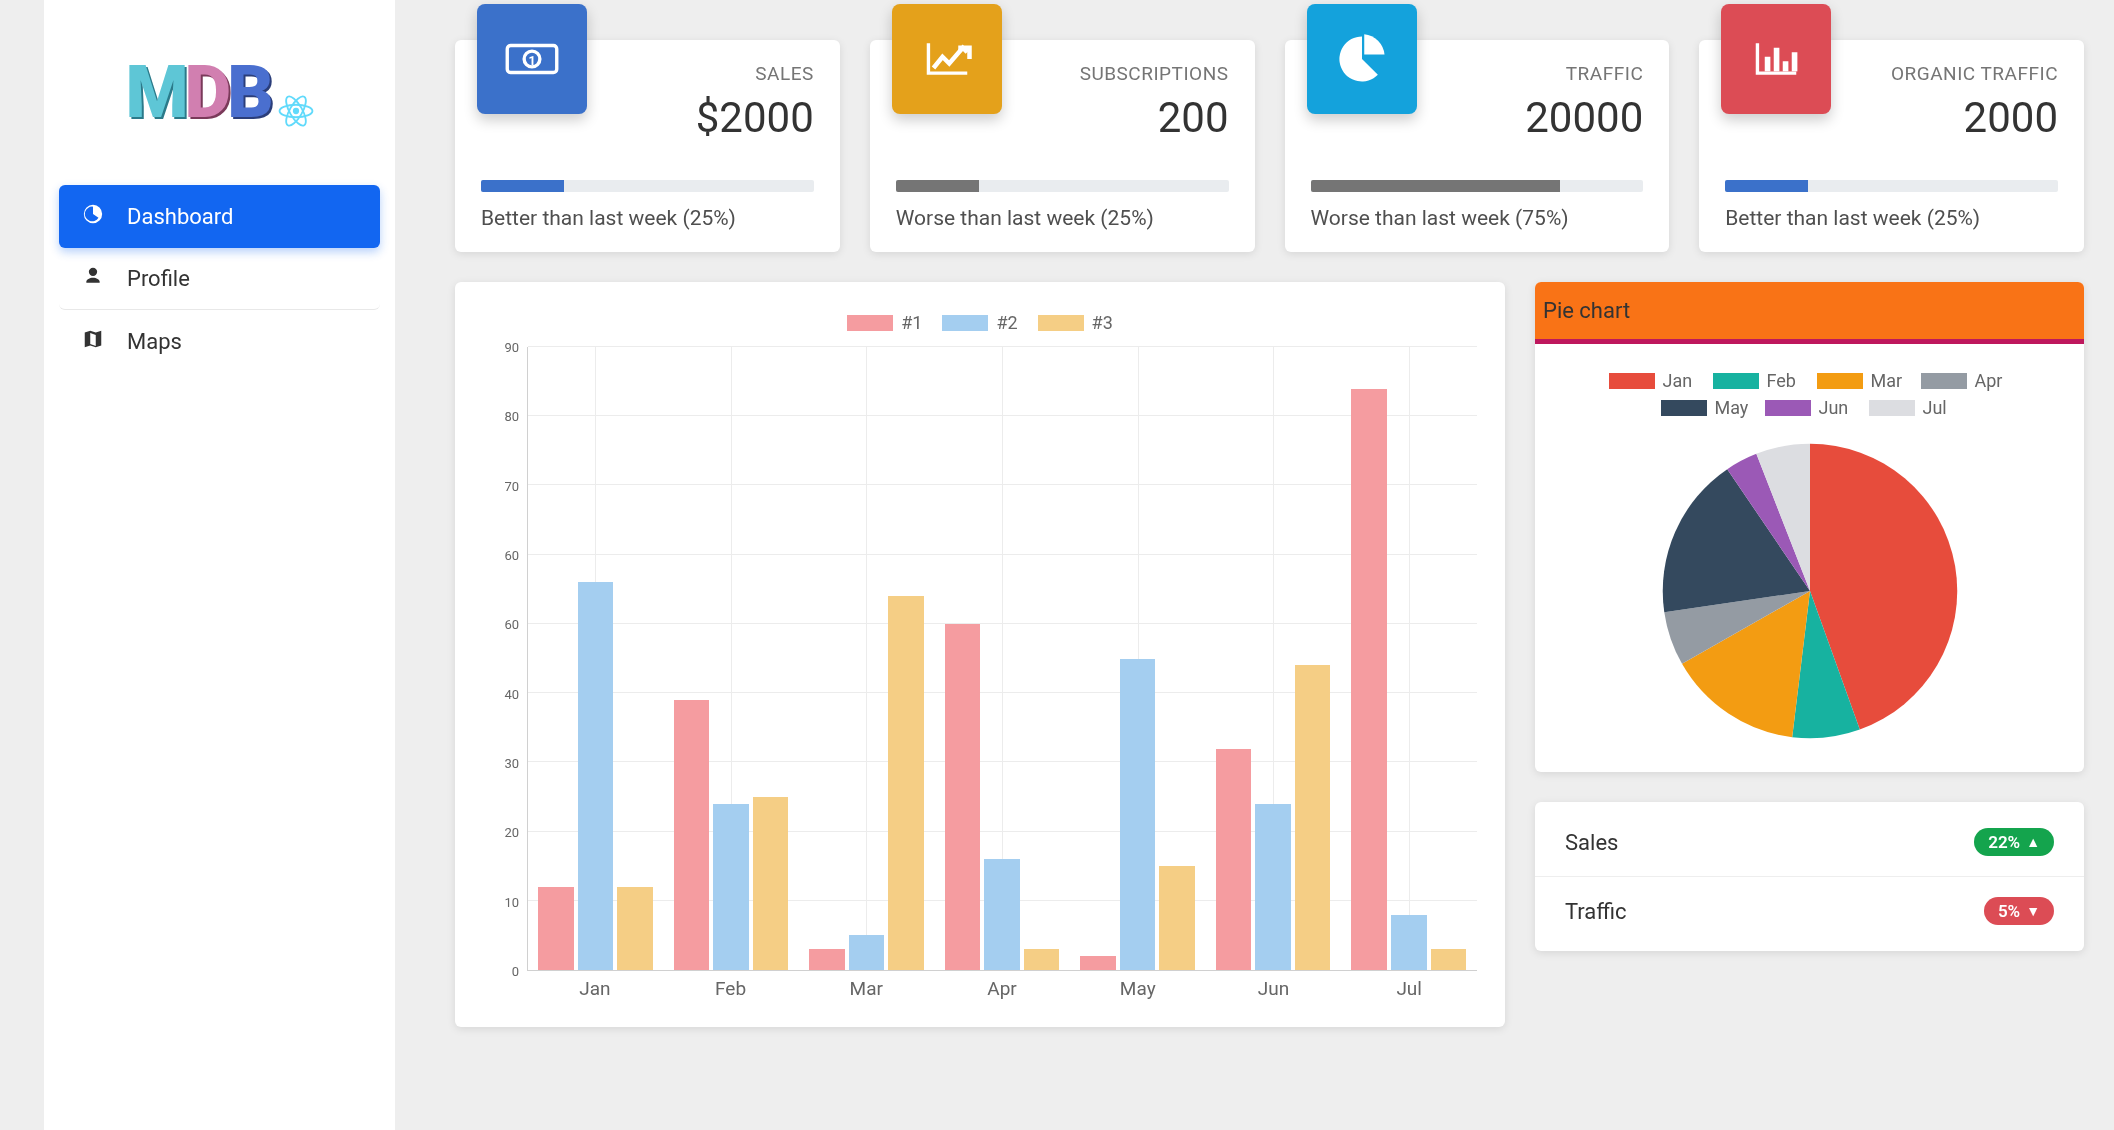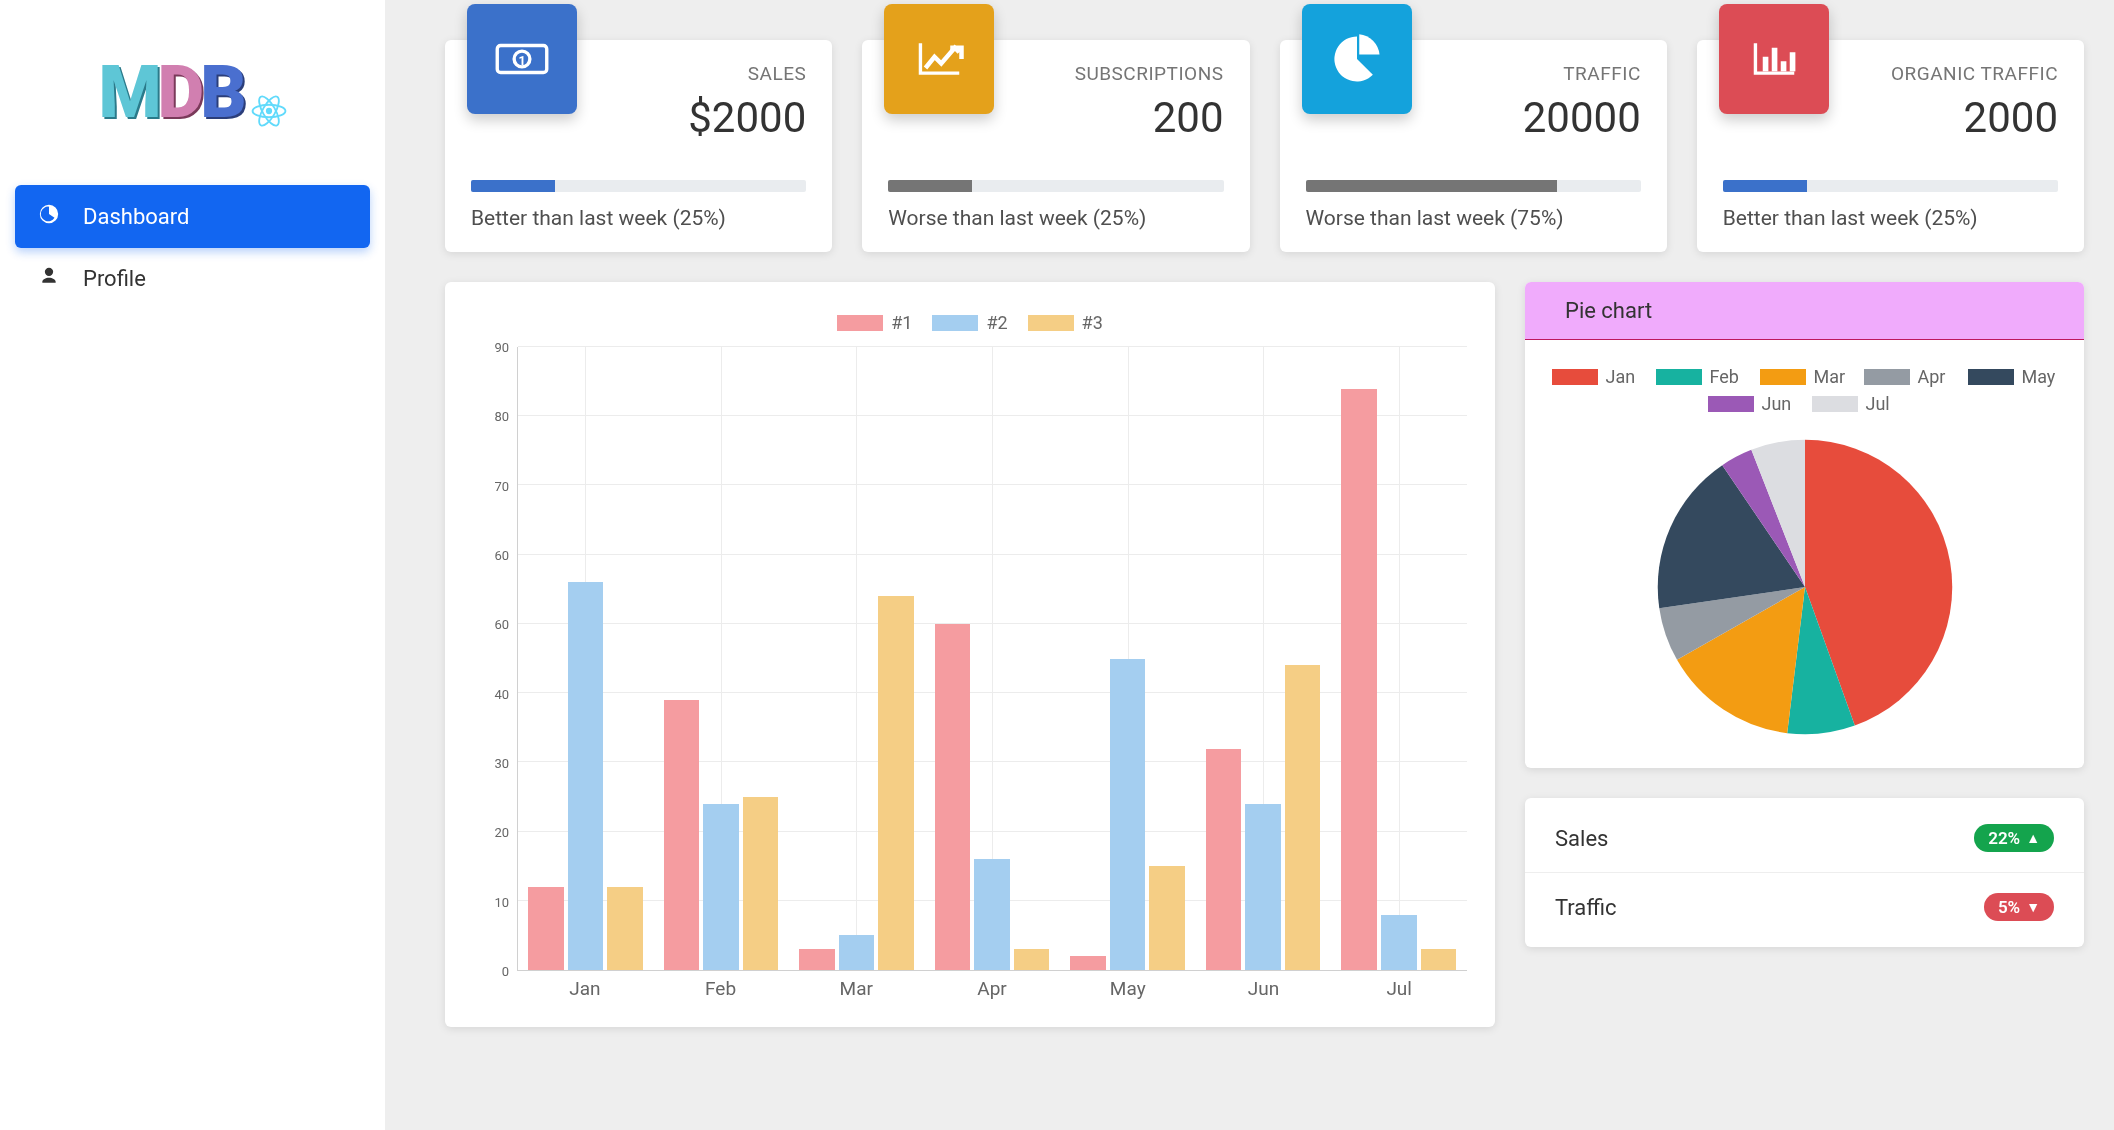--- a/index.html
+++ b/index.html
@@ -6,24 +6,25 @@
   body {
     font-family: -apple-system, BlinkMacSystemFont, "Segoe UI", Roboto, Arial, sans-serif;
     background: #eeeeee;
     color: #333;
     overflow-x: hidden;
   }
   .app { display: flex; min-height: 100vh; }
 
   
   .sidebar {
-    width: 385px;
+    width: 351px;
     background: #fff;
     padding: 20px 15px;
     flex-shrink: 0;
+    margin-left: 44px;
   }
   .logo-wrap { text-align:center; padding: 30px 0 50px; }
   .logo-text {
     font-size: 72px; font-weight: 900; letter-spacing: -4px;
     display:inline-block; vertical-align:middle;
   }
   .logo-text .m { color:#5ec6d6; text-shadow:2px 2px 0 #2b7a8a; }
   .logo-text .d { color:#d17fb0; text-shadow:2px 2px 0 #7a3a5a; }
   .logo-text .b { color:#4a6fcf; text-shadow:2px 2px 0 #2b3e7a; }
   .logo-react {
@@ -80,22 +81,22 @@
   .bottom-row { display:flex; gap:30px; }
   .bar-chart-card {
     flex: 0 0 1050px; background:#fff; border-radius:6px;
     box-shadow:0 2px 8px rgba(0,0,0,.1); padding:30px 28px 20px;
   }
   .right-col { flex:1; display:flex; flex-direction:column; gap:30px; }
   .pie-card, .list-card {
     background:#fff; border-radius:6px; box-shadow:0 2px 8px rgba(0,0,0,.1);
   }
   .pie-card .card-header {
-    background:#f0abfc; padding:16px 40px; font-size:22px; color:#333;
-    border-radius:6px 6px 0 0; border-bottom:1px solid #be185d;
+    background:#f97316; padding:16px 8px; font-size:22px; color:#333;
+    border-radius:6px 6px 0 0; border-bottom:5px solid #be185d;
   }
   .pie-body { padding:26px; }
   .pie-legend { display:flex; flex-wrap:wrap; gap:6px 14px; justify-content:center; margin-bottom:18px;}
   .pie-legend .item { display:flex; align-items:center; gap:8px; font-size:18px; color:#666; min-width:90px;}
   .pie-legend .sw { width:46px; height:16px; }
   .pie-svg { display:block; margin:0 auto; }
 
   .list-card { padding:6px 0; }
   .list-row {
     display:flex; align-items:center; justify-content:space-between;
@@ -160,20 +161,26 @@
               <path d="M12 2a10 10 0 1 0 0 20 10 10 0 0 0 0-20zm0 2v8l6 4a8 8 0 1 1-6-12z"></path>
             </svg></span>
           <span>Dashboard</span>
         </li>
         <li>
           <span class="nav-ico"><svg viewBox="0 0 24 24" width="20" height="20" fill="currentColor">
               <path d="M12 12a5 5 0 1 0-5-5 5 5 0 0 0 5 5zm0 2c-4 0-8 2-8 5v1h16v-1c0-3-4-5-8-5z"></path>
             </svg></span>
           <span>Profile</span>
         </li>
+        <li>
+          <span class="nav-ico"><svg viewBox="0 0 24 24" width="22" height="22" fill="currentColor">
+              <path d="M9 3 3 5v16l6-2 6 2 6-2V3l-6 2-6-2zm0 2.5 6 2v12l-6-2v-12z"></path>
+            </svg></span>
+          <span>Maps</span>
+        </li>
       </ul>
   </aside>
 
   <main class="main">
 
     <div class="stats-row" id="stats-row">
         <div class="stat-card">
     <div class="stat-icon ic-blue">
             <svg viewBox="0 0 48 32">
               <rect x="2" y="4" width="44" height="24" rx="3" fill="none" stroke="#fff" stroke-width="3"></rect>

